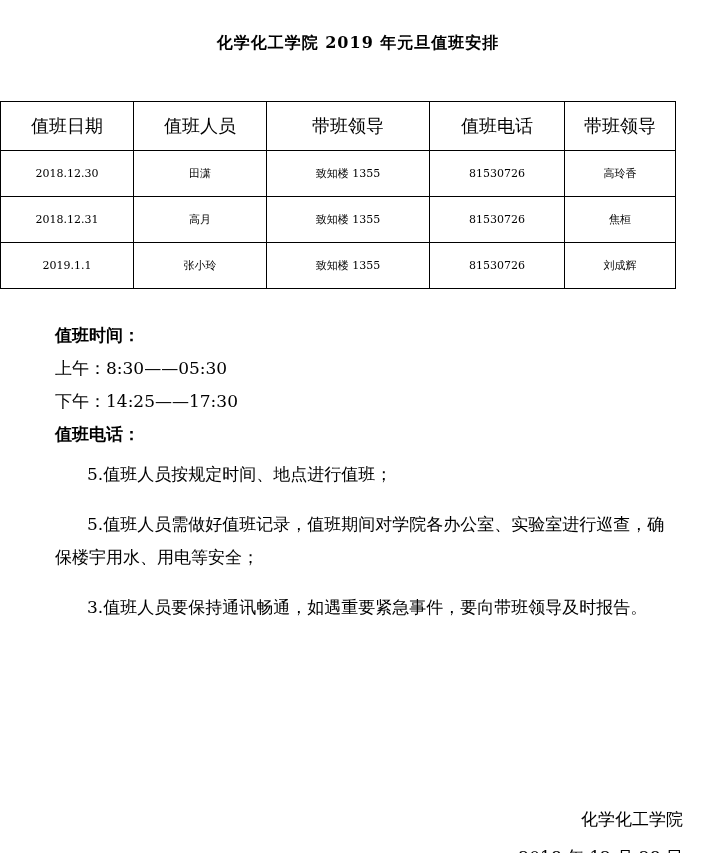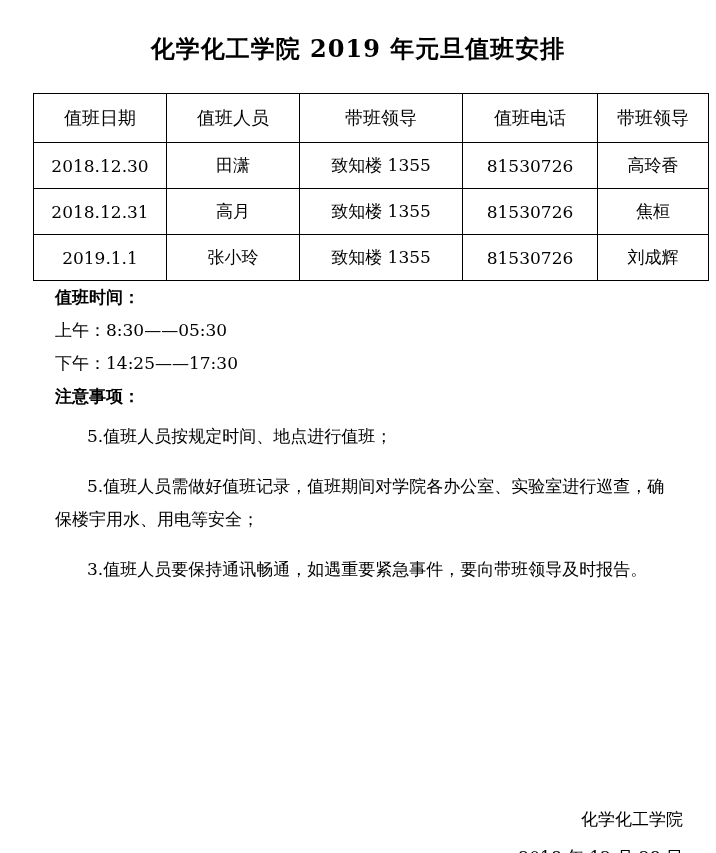--- a/index.html
+++ b/index.html
@@ -15,58 +15,58 @@
     overflow: hidden;
   }
   .page {
     position: relative;
     width: 716px;
     height: 853px;
     box-sizing: border-box;
   }
   .doc-title {
     text-align: center;
-    font-size: 24px;
+    font-size: 16px;
     font-weight: bold;
     letter-spacing: 1px;
     margin-top: 33px;
     margin-bottom: 2px;
     font-family: "DejaVu Serif", "Liberation Serif", serif;
   }
   .table-wrap {
-    margin-top: 28px;
-    padding-left: 33px;
+    margin-top: 47px;
     padding-right: 33px;
   }
   table.duty-table {
     border-collapse: collapse;
     width: 650px;
     table-layout: fixed;
   }
   table.duty-table td, table.duty-table th {
     border: 1px solid #000000;
     text-align: center;
     vertical-align: middle;
-    font-size: 17px;
+    font-size: 11px;
     font-weight: normal;
     height: 45px;
     padding: 0 2px;
     font-family: "DejaVu Serif", "Liberation Serif", serif;
   }
   table.duty-table thead td {
     font-size: 18px;
     height: 48px;
   }
   .col-date   { width: 128px; }
   .col-person { width: 128px; }
   .col-place  { width: 158px; }
   .col-phone  { width: 130px; }
   .col-leader { width: 106px; }
 
   .body-block {
+    margin-top: 30px;
     padding-left: 55px;
     padding-right: 40px;
     font-size: 17px;
     line-height: 1.95;
   }
   .indent-1 { text-indent: 0; margin-left: 32px; }
   .indent-2 { text-indent: 0; margin-left: 32px; }
   .strong-line {
     font-weight: bold;
     margin-left: 32px;
@@ -133,21 +133,21 @@
         </tr>
       </tbody>
     </table>
   </div>
 
   <div class="body-block">
     <p class="para-tight strong-line">值班时间：</p>
     <p class="para-tight indent-1">上午：8:30——05:30</p>
     <p class="para-tight indent-2">下午：14:25——17:30</p>
 
-    <p class="para-tight notes-title">注意事项：</p>
+    <p class="para-tight notes-title">值班电话：</p>
     <p class="note-para">5.值班人员按规定时间、地点进行值班；</p>
     <p class="note-para">5.值班人员需做好值班记录，值班期间对学院各办公室、实验室进行巡查，确保楼宇用水、用电等安全；</p>
     <p class="note-para">3.值班人员要保持通讯畅通，如遇重要紧急事件，要向带班领导及时报告。</p>
   </div>
 
   <div class="sign-block">
     <div>化学化工学院</div>
     <div>2018 年 12 月 28 日</div>
   </div>
 

